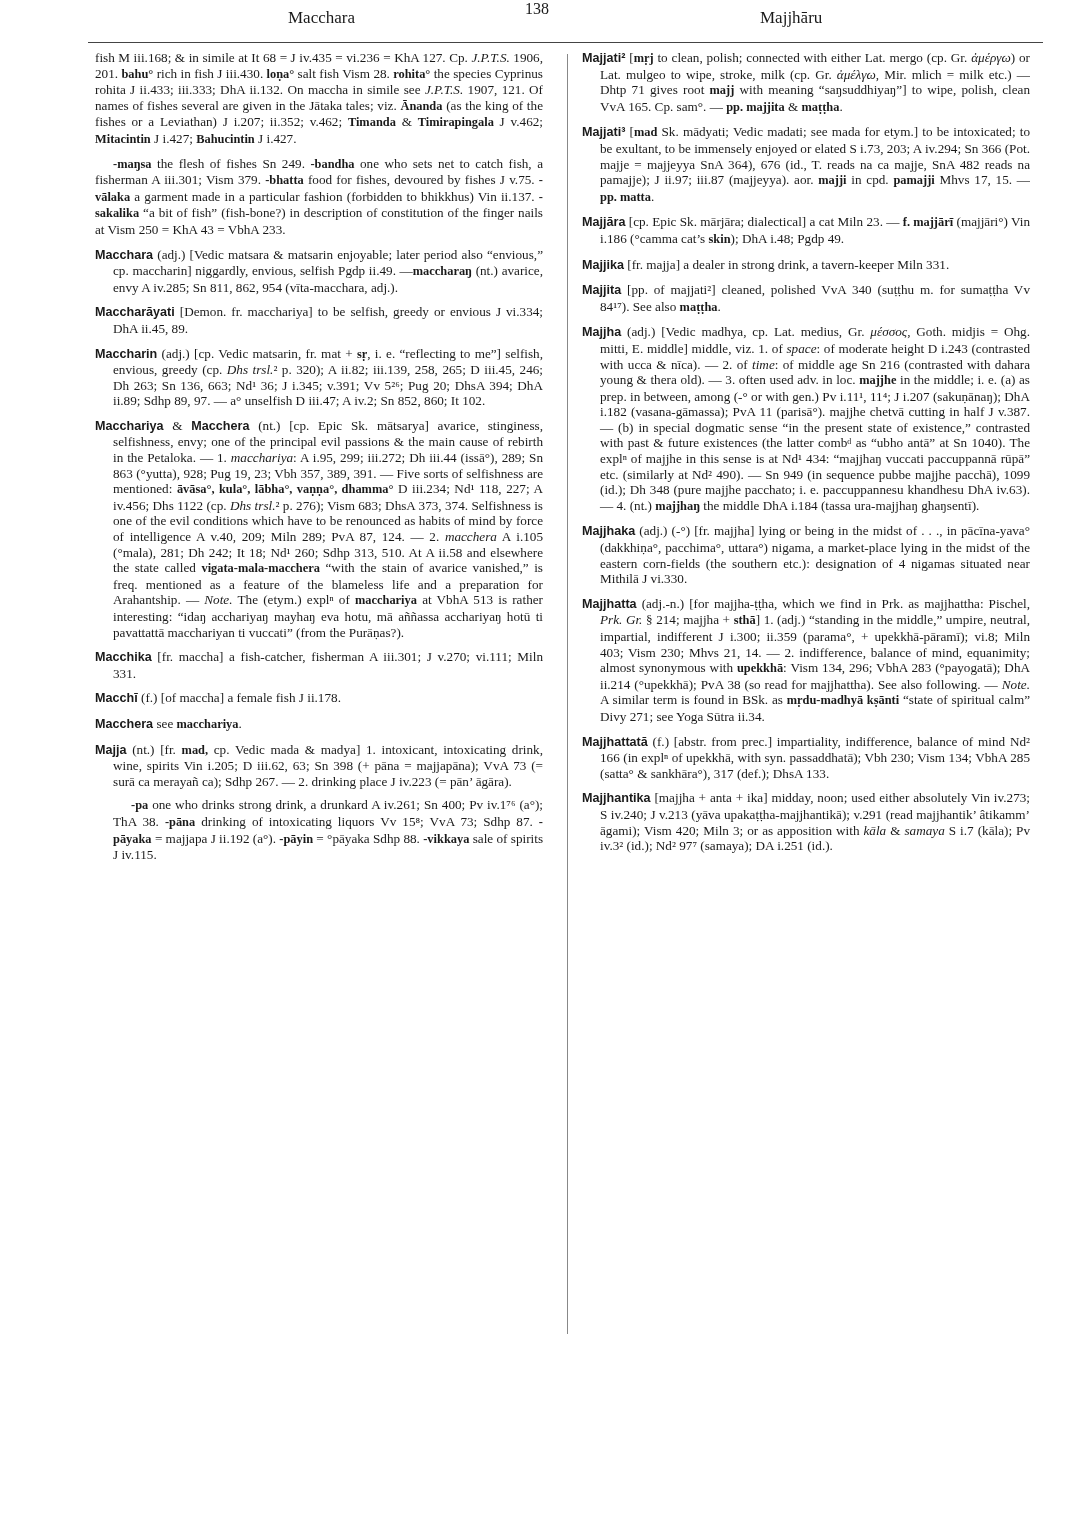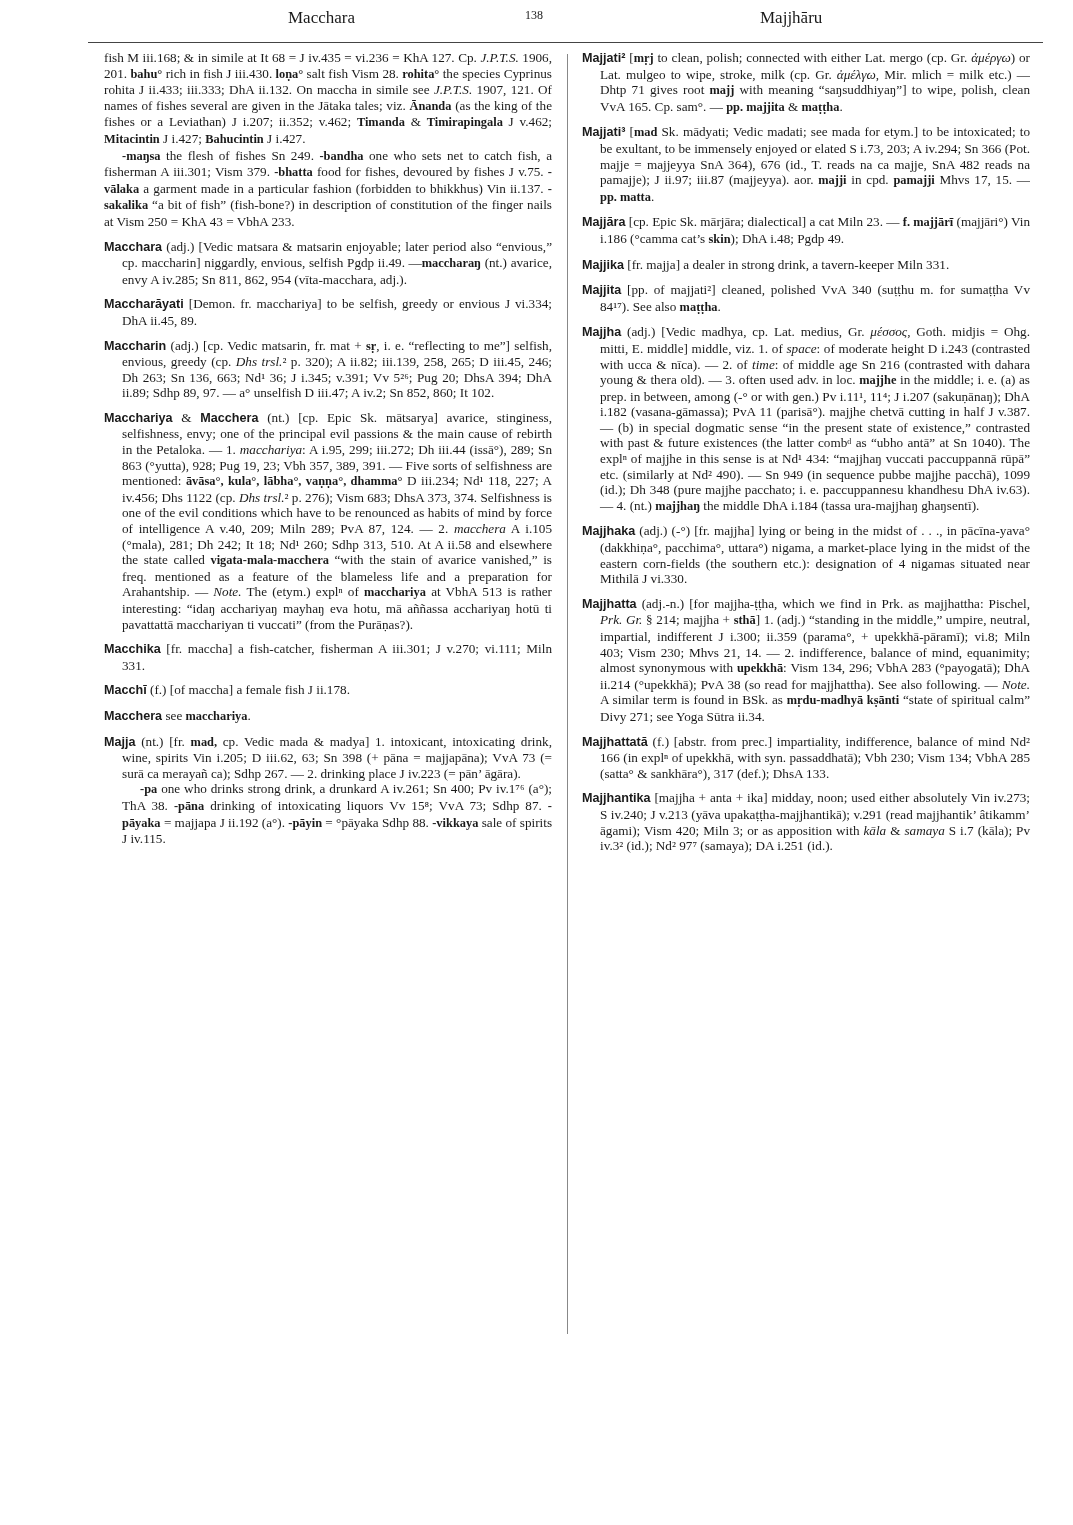--- a/index.html
+++ b/index.html
@@ -1,29 +1,29 @@
 <!DOCTYPE html>
 <html><head>
 <meta charset="utf-8">
 <style>
   html, body { margin: 0; padding: 0; background: #ffffff; }
   body { width: 1073px; height: 1525px; position: relative; overflow: hidden;
          font-family: "Liberation Serif", "DejaVu Serif", serif; color: #1a1a1a; }
   .header { position: absolute; top: 0; left: 88px; width: 960px; height: 36px; }
   .header .left { position: absolute; left: 200px; top: 8px; font-size: 17px; }
-  .header .page { position: absolute; left: 437px; top: 8px; font-size: 12px; }
+  .header .page { position: absolute; left: 437px; top: 0; font-size: 16px; }
   .header .right { position: absolute; left: 672px; top: 8px; font-size: 17px; }
   .rule { position: absolute; top: 42px; left: 88px; width: 955px; height: 0; border-top: 1.5px solid #444; }
   .col { position: absolute; top: 50px; font-size: 13.2px; line-height: 15.6px; text-align: justify; }
-  .col.left { left: 104px; width: 448px; }
+  .col.left { left: 95px; width: 448px; }
   .col.right { left: 582px; width: 448px; }
   .divider { position: absolute; left: 567px; top: 54px; width: 0; height: 1280px; border-left: 1px solid #888; }
   .entry { margin: 0 0 9px 0; padding-left: 18px; text-indent: -18px; }
   .entry.cont { padding-left: 0; text-indent: 0; }
-  .para { text-indent: 18px; }
+  .para { text-indent: 18px; margin-top: 8px; }
   .hw { font-family: Liberation Sans, sans-serif; font-weight: bold; font-size: 12.6px; }
   b { font-family: Liberation Serif, serif; font-weight: bold; font-size: 12.4px; }
   i { font-style: italic; }
 </style>
 </head>
 <body>
 
 <div class="header">
   <span class="left">Macchara</span>
   <span class="page">138</span>

